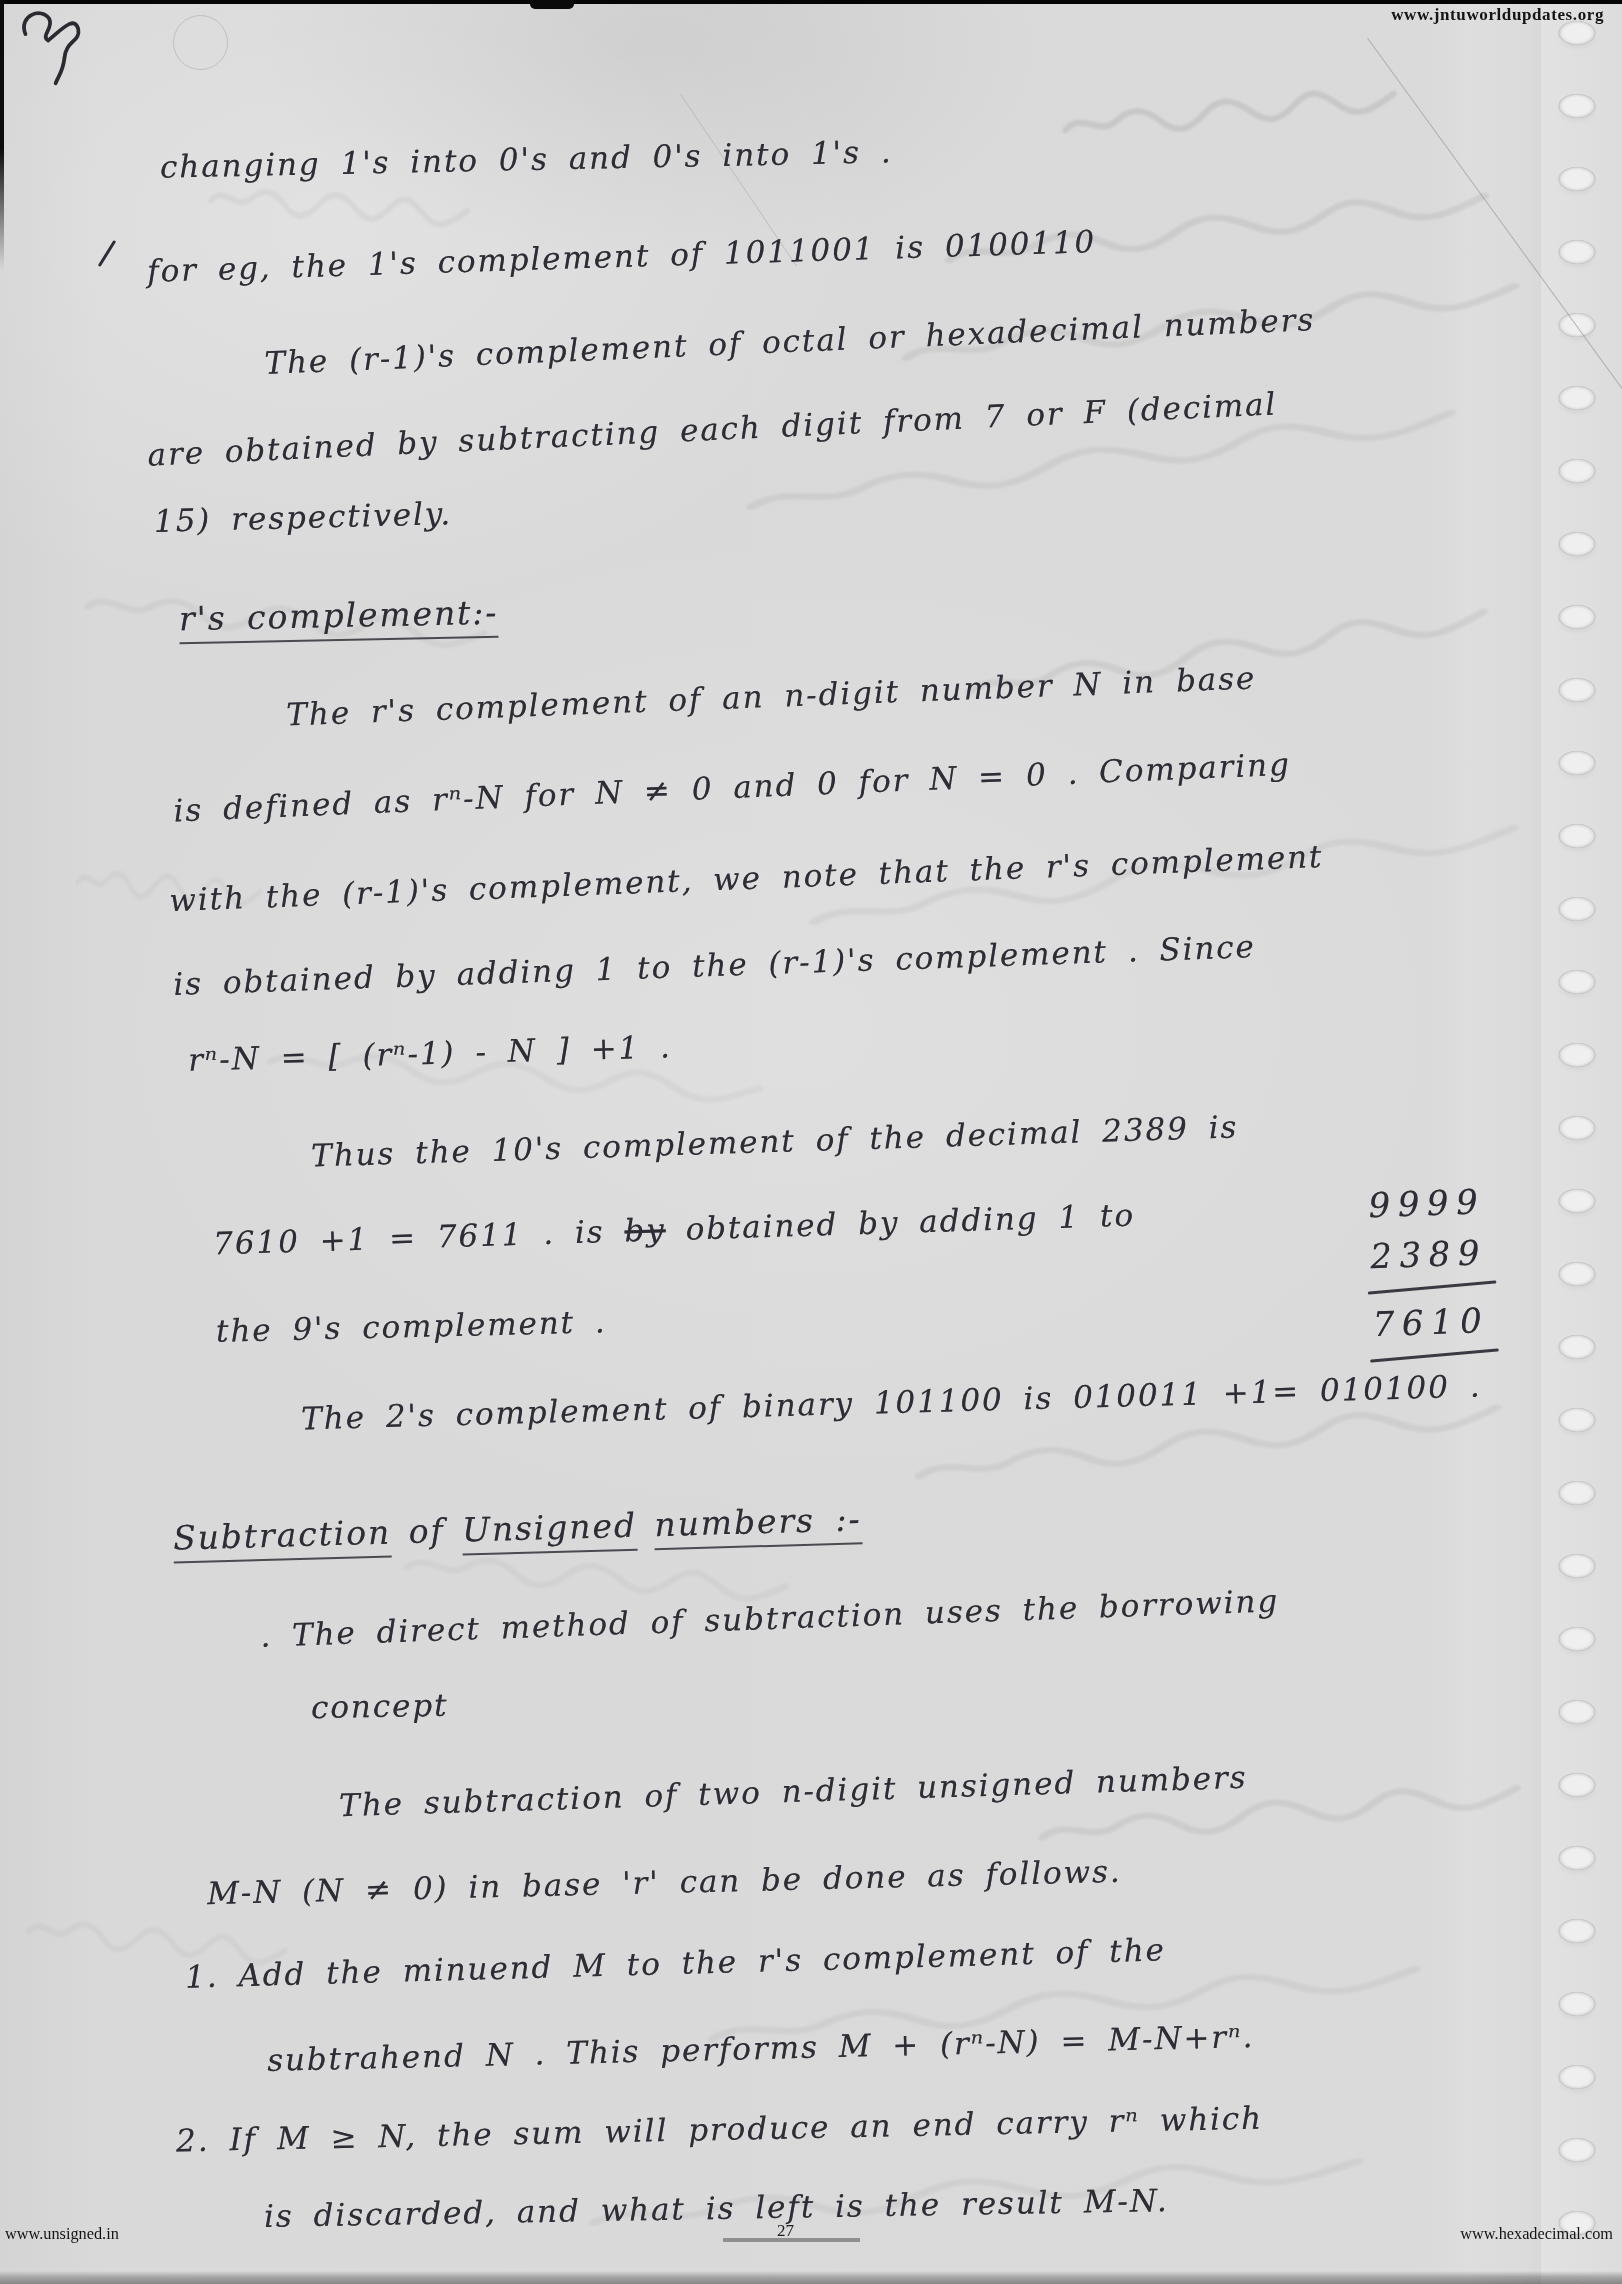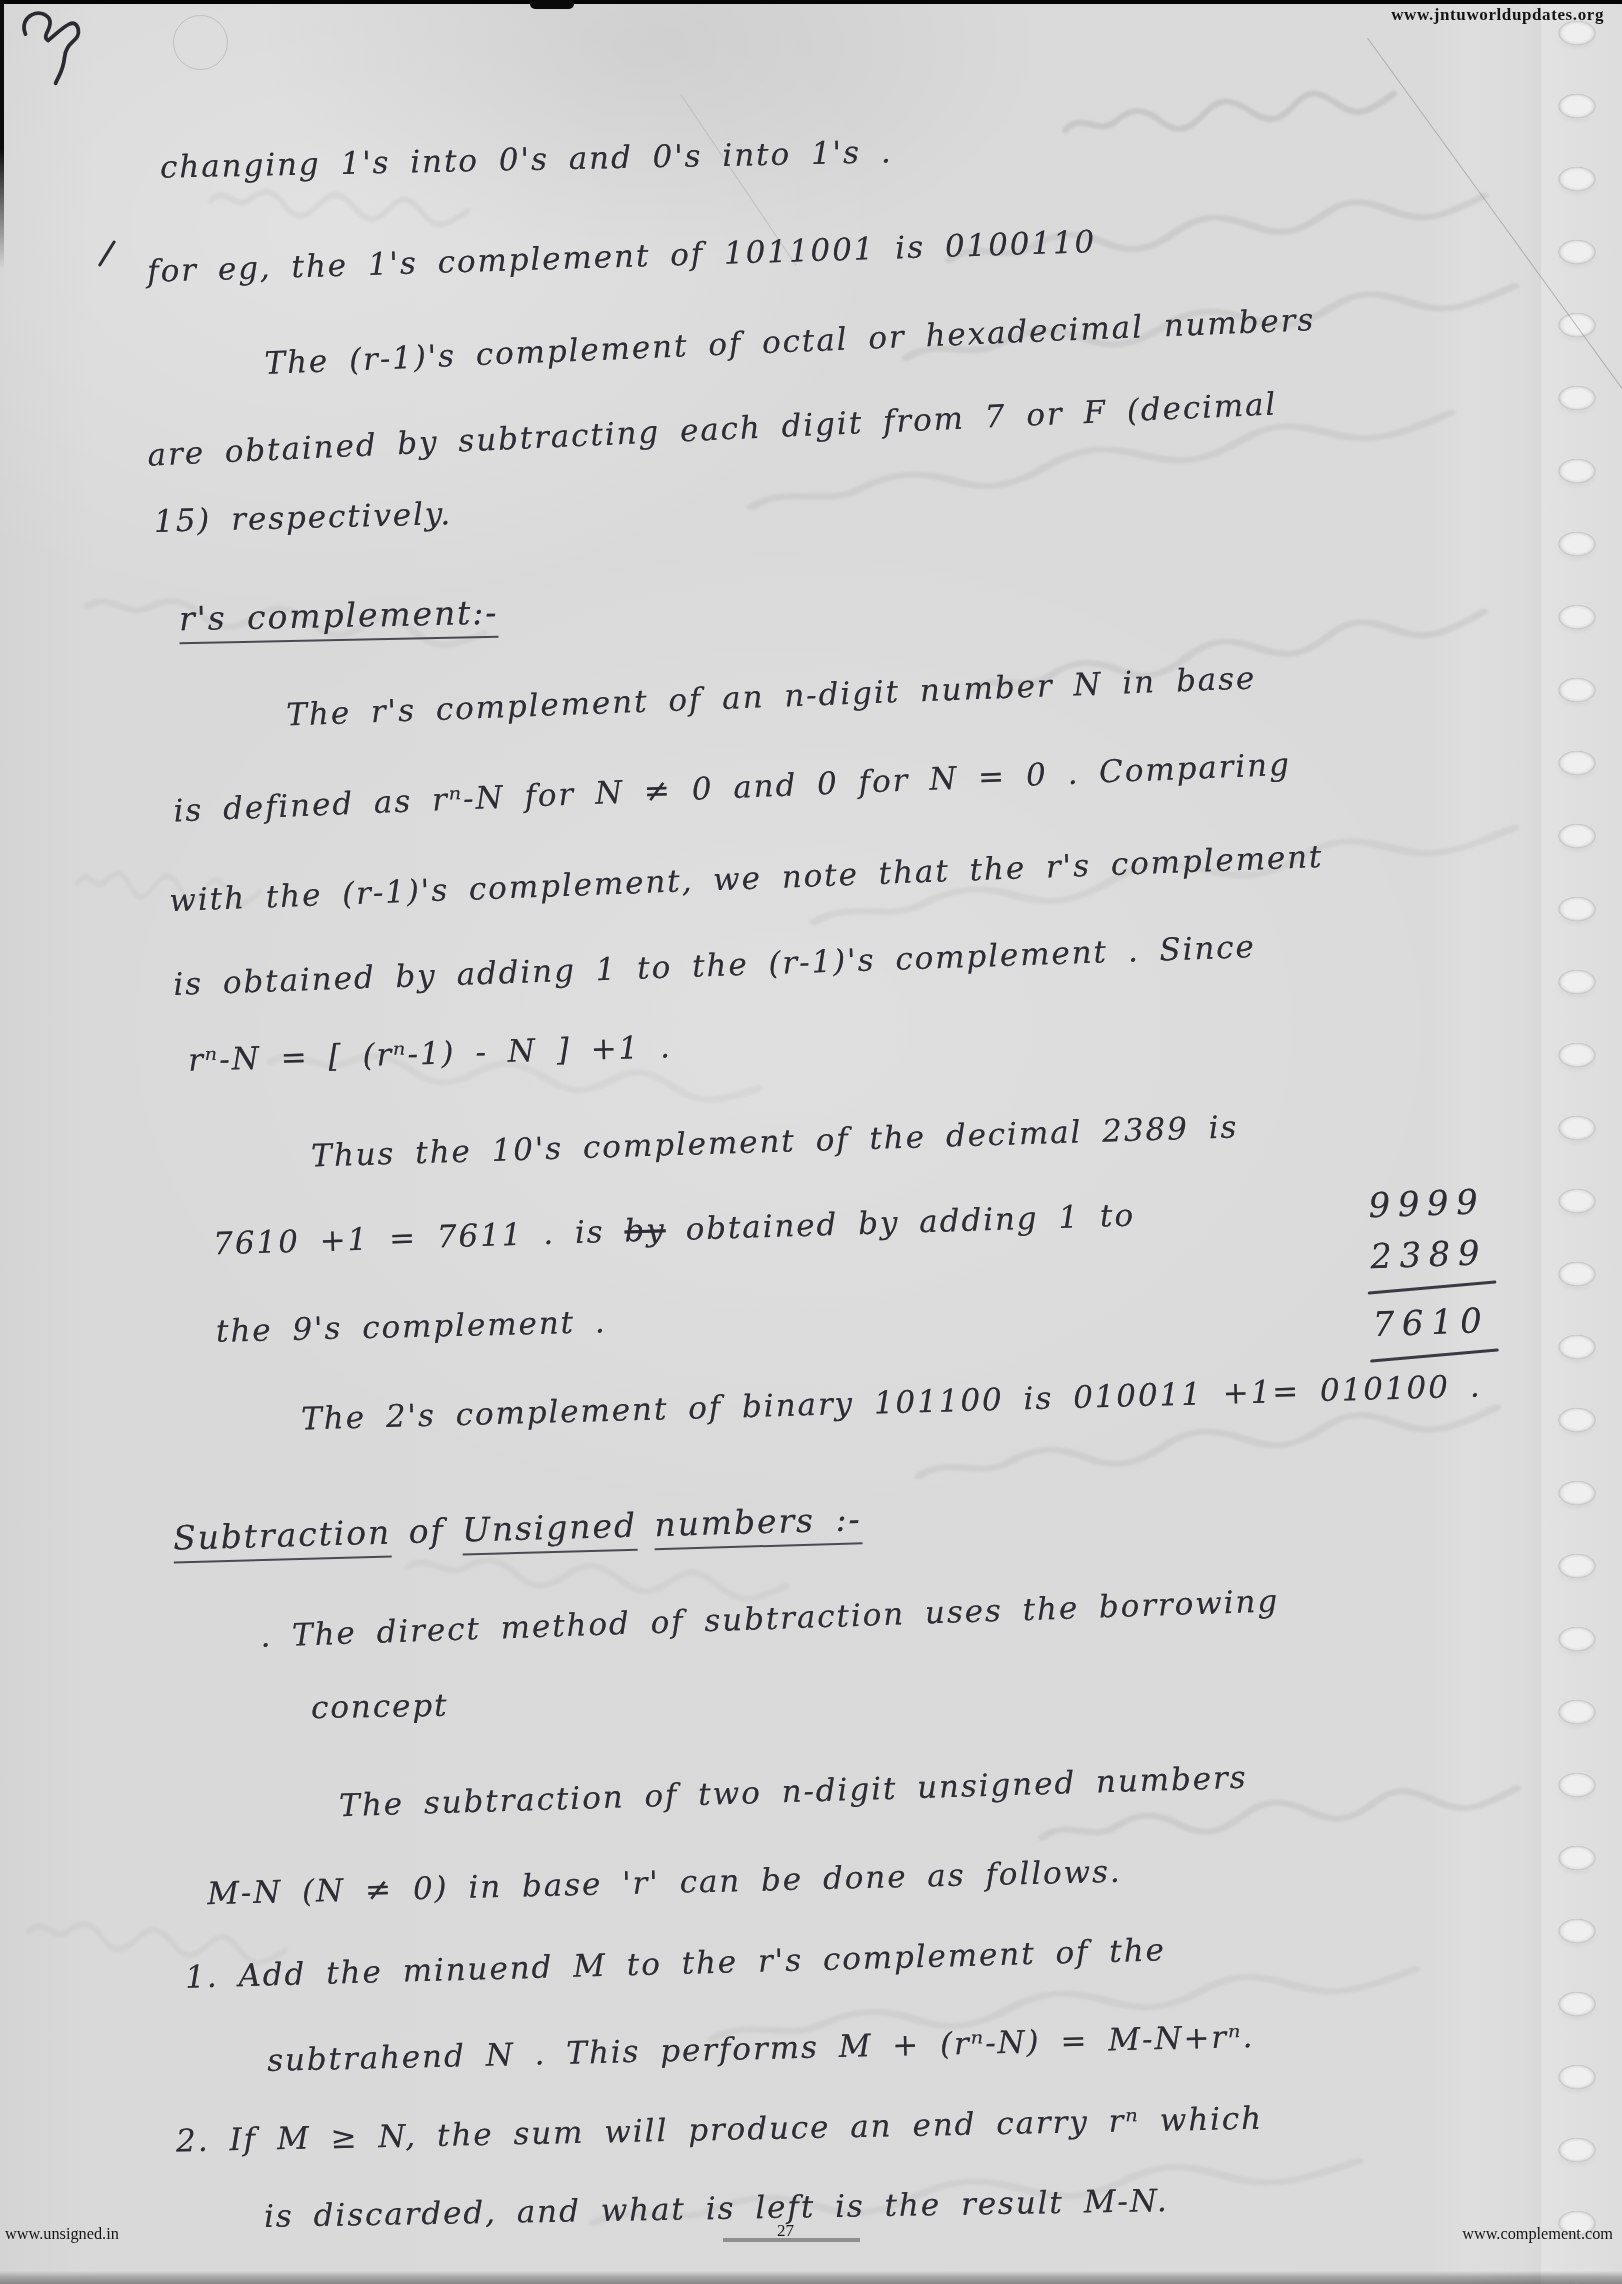--- a/index.html
+++ b/index.html
@@ -186,16 +186,16 @@
   <div class="hw" style="left:339px;top:1773px;transform:rotate(-1.8deg);">The subtraction of two n-digit unsigned numbers</div>
   <div class="hw" style="left:207px;top:1864px;transform:rotate(-1.4deg);">M-N (N ≠ 0) in base 'r' can be done as follows.</div>
   <div class="hw" style="left:185px;top:1945px;transform:rotate(-1.6deg);">1. Add the minuend M to the r's complement of the</div>
   <div class="hw" style="left:267px;top:2030px;transform:rotate(-1.4deg);">subtrahend N . This performs M + (rⁿ-N) = M-N+rⁿ.</div>
   <div class="hw" style="left:176px;top:2111px;transform:rotate(-1.2deg);">2. If M ≥ N, the sum will produce an end carry rⁿ which</div>
   <div class="hw" style="left:264px;top:2190px;transform:rotate(-1deg);">is discarded, and what is left is the result M-N.</div>
 
   <div class="wm bl">www.unsigned.in</div>
   <div class="pgline"></div>
   <div class="pgnum">27</div>
-  <div class="wm br">www.complement.com</div>
+  <div class="wm br">www.hexadecimal.com</div>
 
 </div>
 
 
 </body></html>

